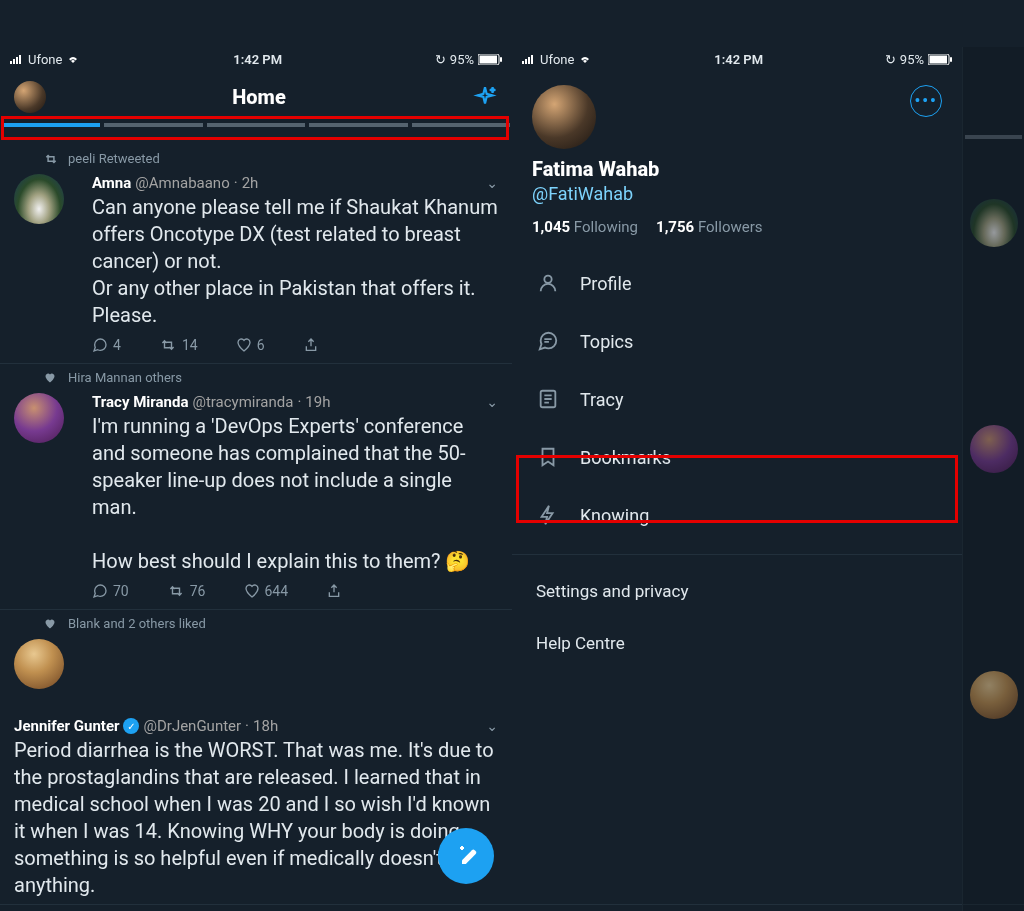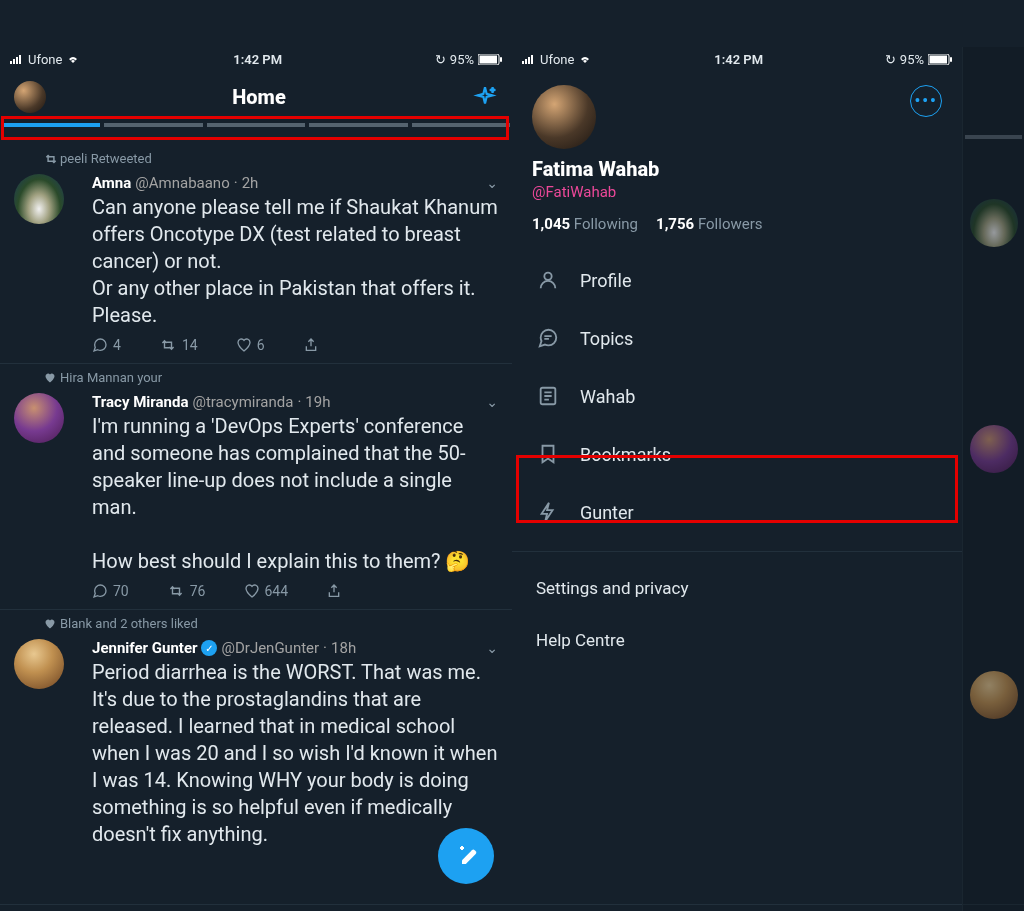--- a/index.html
+++ b/index.html
@@ -25,25 +25,25 @@
 .header-title { font-size:20px; font-weight:800; color:#fff; }
 .avatar-sm { width:32px; height:32px; border-radius:50%; background: radial-gradient(circle at 30% 30%, #d4a574 0%, #4a3828 60%, #1a1410 100%); }
 .sparkle { color:#1da1f2; font-size:22px; }
 
 .progress-row { position:relative; height:22px; padding:0 0; }
 .progress-bar { height:4px; width:100%; display:flex; gap:4px; padding: 0 2px; }
 .progress-seg { flex:1; background:#55636f; height:4px; }
 .progress-seg.active { background:#1da1f2; }
 .red-box { border:3px solid #e40000; position:absolute; }
 
-.context-row { display:flex; align-items:center; color:#8899a6; font-size:13px; padding: 6px 14px 2px 68px; }
+.context-row { display:flex; align-items:center; gap:8px; color:#8899a6; font-size:13px; padding: 6px 14px 2px 68px; }
 .context-row .ctx-icon { margin-left:-24px; width:16px; color:#8899a6; }
 
 .tweet { display:flex; gap:28px; padding: 6px 14px 10px 14px; border-bottom:1px solid #22303c; }
-.tweet:last-child { border-bottom:none; }
+.tweet:last-child { border-bottom:none;flex-direction:column; }
 .avatar { width:50px; height:50px; border-radius:50%; flex-shrink:0; }
 .avatar.amna { background: radial-gradient(ellipse at 50% 70%, #f0f0f0 0%, #a0a080 30%, #2a4a2a 60%, #1a3a5a 100%); }
 .avatar.tracy { background: radial-gradient(circle at 40% 30%, #c89070 0%, #773a90 50%, #4a1a50 100%); }
 .avatar.jennifer { background: radial-gradient(circle at 40% 30%, #e8c890 0%, #c09050 40%, #6a4020 100%); }
 .avatar.fatima { width:64px; height:64px; background: radial-gradient(circle at 35% 30%, #d4a574 0%, #4a3828 55%, #1a1410 100%); }
 
 .tweet-body { flex:1; min-width:0; }
 .tweet-head { display:flex; align-items:center; gap:4px; font-size:15px; }
 .tweet-name { font-weight:700; color:#fff; }
 .tweet-handle, .tweet-dot, .tweet-time { color:#a3a3a3; }
@@ -57,21 +57,21 @@
 
 .bottom-nav { height:54px; border-top:1px solid #22303c; display:flex; align-items:center; justify-content:space-around; }
 .bottom-nav .nav-icon { color:#8899a6; font-size:22px; position:relative; }
 .bottom-nav .nav-icon.active { color:#1da1f2; }
 .feed { flex:1; overflow:hidden; }
 
 .drawer { padding: 14px 20px 0 20px; flex:1; display:flex; flex-direction:column; }
 .drawer-top { display:flex; justify-content:space-between; align-items:flex-start; }
 .more-circle { width:32px; height:32px; border:1.5px solid #1da1f2; border-radius:50%; display:flex; align-items:center; justify-content:center; color:#1da1f2; letter-spacing:2px; font-size:16px; font-weight:bold; line-height:0; }
 .drawer-name { font-size:20px; font-weight:800; margin-top:8px; color:#fff; }
-.drawer-handle { font-size:15px; color:#ec4899; margin-top:2px; }
+.drawer-handle { font-size:18px; color:#7dd3fc; margin-top:2px; }
 .drawer-stats { display:flex; gap:18px; margin-top:14px; font-size:15px; color:#8899a6; }
 .drawer-stats .num { color:#fff; font-weight:700; }
 .drawer-menu { margin-top:18px; display:flex; flex-direction:column; }
 .drawer-item { display:flex; align-items:center; gap:20px; padding:18px 4px; font-size:18px; color:#e1e8ed; position:relative; }
 .drawer-item .dico { width:24px; color:#8899a6; display:flex; justify-content:center; }
 .drawer-divider { height:1px; background:#22303c; margin:10px -20px; }
 .drawer-footer-item { padding:16px 4px; font-size:17px; color:#e1e8ed; }
 .drawer-bottom { height:54px; border-top:1px solid #22303c; margin:0 -20px; padding:0 20px; display:flex; align-items:center; justify-content:space-between; color:#1da1f2; font-size:22px; }
 
 .sliver-avatar { width:48px; height:48px; border-radius:50%; margin:14px auto; }
@@ -185,21 +185,21 @@
           </div>
         </div>
       </div>
 
       <div class="context-row">
         <span class="ctx-icon">
           <svg width="12" height="12" viewBox="0 0 24 24" fill="#8899a6">
               <path d="M12 21 C12 21 3 14 3 8 a5 5 0 0 1 9-3 a5 5 0 0 1 9 3 c0 6-9 13-9 13z"></path>
             </svg>
         </span>
-        <span>Hira Mannan your</span>
+        <span>Hira Mannan others</span>
       </div>
       <div class="tweet">
         <div class="avatar tracy"></div>
         <div class="tweet-body">
           <div class="tweet-head">
             <span class="tweet-name">Tracy Miranda</span>
             <span class="tweet-handle">@tracymiranda</span>
             <span class="tweet-dot">·</span>
             <span class="tweet-time">19h</span>
             <span class="tweet-chev">⌄</span>
@@ -356,37 +356,37 @@
             </span>
             <span>Topics</span>
           </div>
           <div class="drawer-item">
             <span class="dico">
               <svg width="22" height="22" viewBox="0 0 24 24" fill="none" stroke="#8899a6" stroke-width="2">
                   <rect x="4" y="3" width="16" height="18" rx="2"></rect>
                   <path d="M8 8 h8 M8 12 h8 M8 16 h5"></path>
                 </svg>
             </span>
-            <span>Wahab</span>
+            <span>Tracy</span>
           </div>
           <div class="drawer-item">
             <span class="dico">
               <svg width="22" height="22" viewBox="0 0 24 24" fill="none" stroke="#8899a6" stroke-width="2">
                   <path d="M6 3 h12 v18 l-6-4 -6 4 z"></path>
                 </svg>
             </span>
             <span>Bookmarks</span>
           </div>
           <div class="drawer-item">
             <span class="dico">
               <svg width="22" height="22" viewBox="0 0 24 24" fill="none" stroke="#8899a6" stroke-width="2">
                   <path d="M13 2 L5 14 h6 l-2 8 8-12 h-6 z"></path>
                 </svg>
             </span>
-            <span>Gunter</span>
+            <span>Knowing</span>
           </div>
 
           <div class="drawer-divider"></div>
 
           <div class="drawer-footer-item">
             <span>Settings and privacy</span>
           </div>
           <div class="drawer-footer-item">
             <span>Help Centre</span>
           </div>

